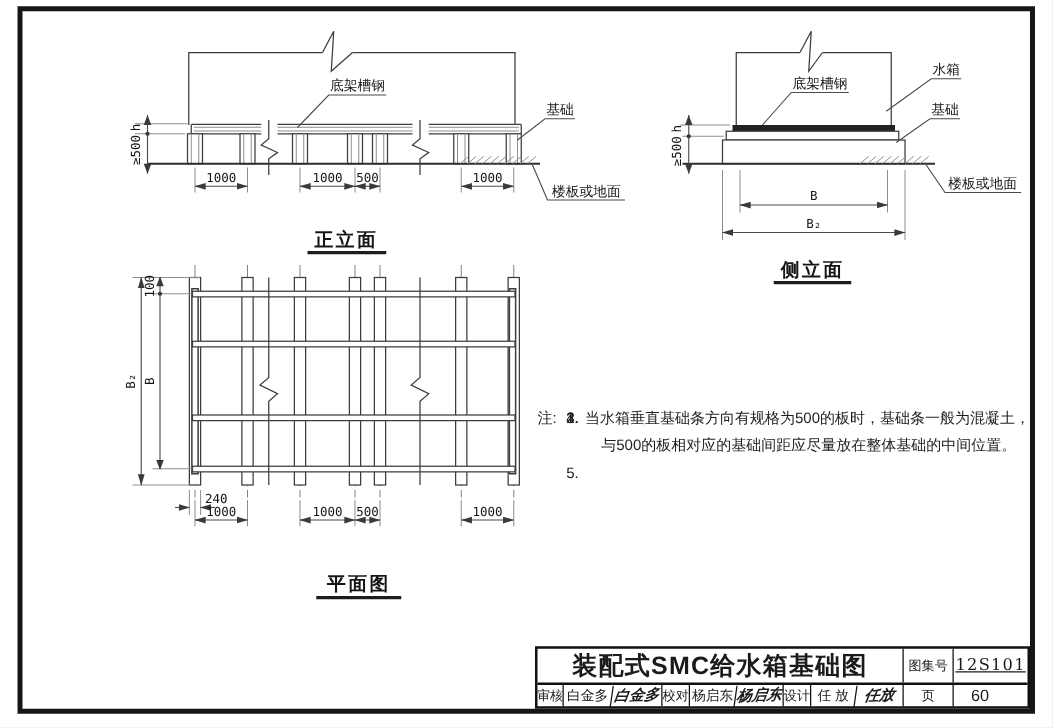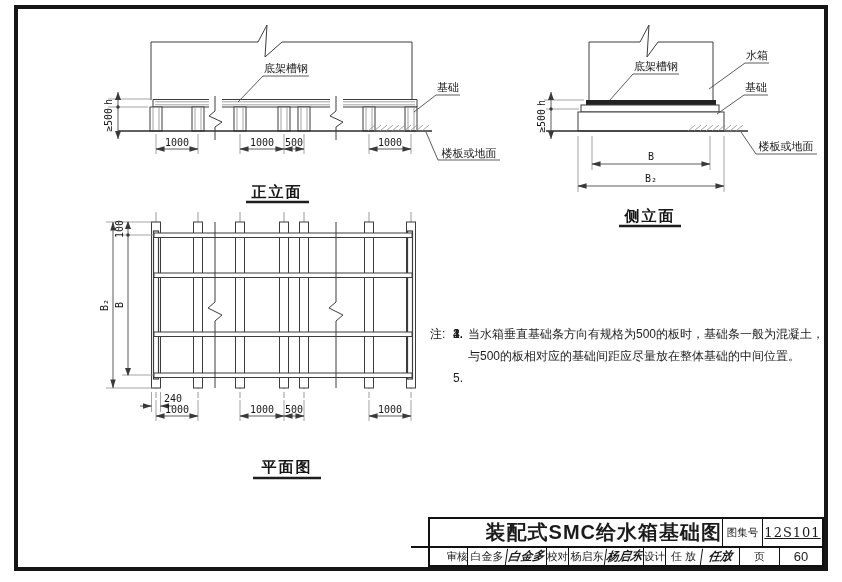--- a/index.html
+++ b/index.html
@@ -19,26 +19,26 @@
   svg .arr{fill:#3a3a3a;stroke:none;}
   svg text{fill:#161616;}
   .dimtxt{font:10px "DejaVu Sans Mono",monospace;text-anchor:middle;}
   .lbl{font:11px "Liberation Sans",sans-serif;text-anchor:middle;}
   .sec{font:bold 15px "Liberation Sans",sans-serif;text-anchor:middle;letter-spacing:2px;}
   
   .notes{position:absolute;left:430px;top:323px;width:396px;font-size:12px;line-height:22px;color:#1d1d1d;}
   .note-row{position:relative;padding-left:38px;}
   .note-hd{position:absolute;left:0;top:0;}
   .note-num{position:absolute;left:23px;top:0;}
-  .note-cont{padding-left:38px;}
+  .note-cont{padding-left:38px;text-align:center;}
   
   .tblock{position:absolute;left:428px;top:517px;width:396px;height:50px;
-          border:2px solid #111;box-sizing:border-box;background:#fff;display:flex;flex-direction:column;align-items:flex-end;}
+          border:2px solid #111;box-sizing:border-box;background:#fff;display:flex;flex-direction:column;}
   .trow1{display:flex;height:27px;}
-  .trow2{display:flex;flex:1;border-top:2px solid #111;padding-left:36px;}
+  .trow2{display:flex;flex:1;border-top:2px solid #111;}
   .tcell{display:flex;align-items:center;justify-content:center;box-sizing:border-box;overflow:hidden;white-space:nowrap;}
   .bl{border-left:1.5px solid #111;}
   .t-title{flex:1;font-size:20px;font-weight:bold;letter-spacing:1px;}
   .t-atlas-label{width:40px;font-size:10.5px;}
   .t-atlas-no{width:60px;font:13px "DejaVu Serif",serif;letter-spacing:1px;text-decoration:underline;}
   .t-lab{font-size:10.5px;}
   .t-name{font-size:11px;}
   .sig{font-size:12px;font-weight:bold;font-style:italic;transform:skewX(-10deg) rotate(-2deg);}
 </style>
 </head>

